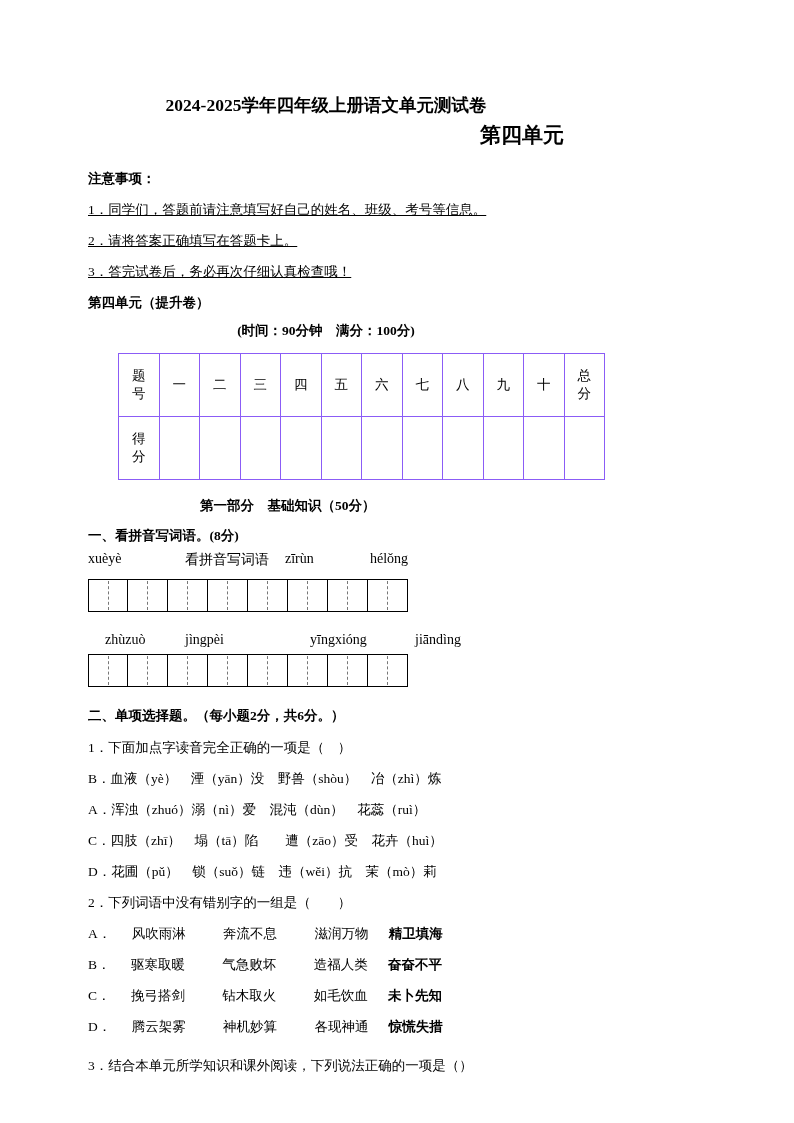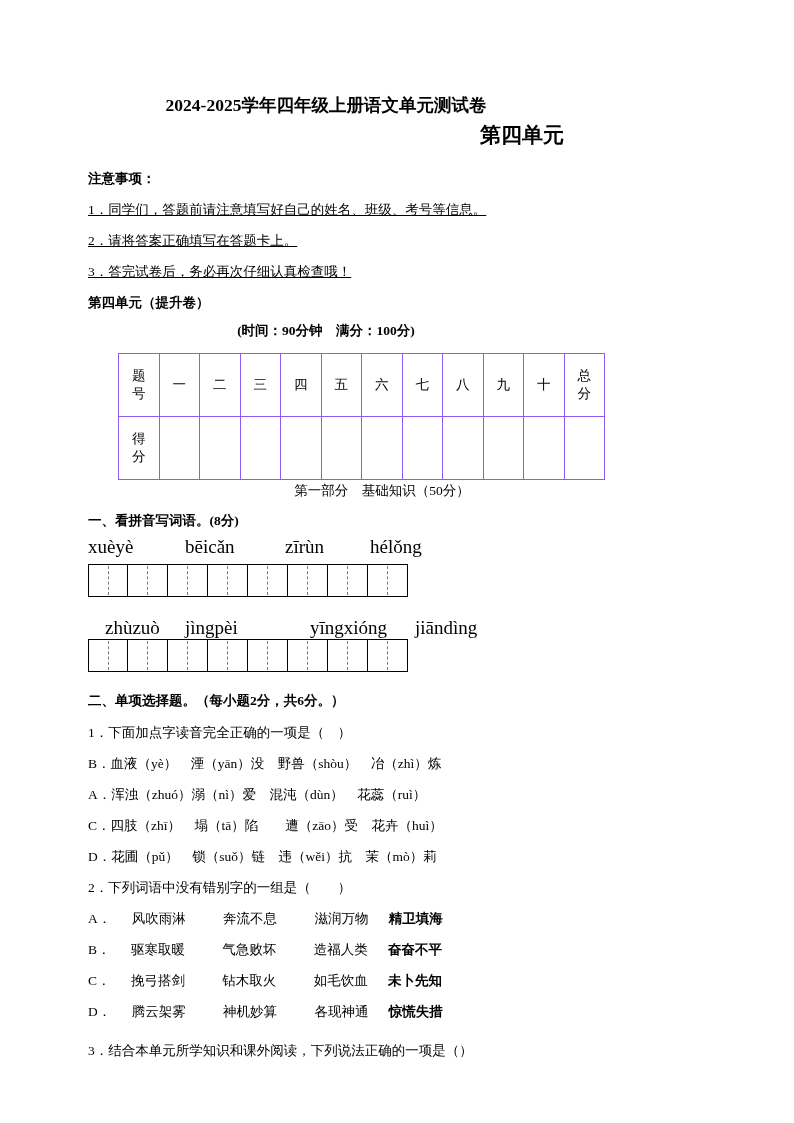--- a/index.html
+++ b/index.html
@@ -25,24 +25,24 @@
 
   table.score-table { border-collapse: collapse; margin: 13px 0 0 30px; table-layout: fixed; }
   table.score-table td {
     border: 1px solid #8b5cf6; height: 40px; 
     vertical-align: middle; font-size: 13.5px; padding: 13px;
   }
   table.score-table col.c-first { width: 54px; }
   table.score-table col.c-mid { width: 45px; }
   table.score-table col.c-last { width: 56px; }
 
-  .part-head { font-weight: normal; margin-top: 2px; padding-left: 112px; line-height: 18px; text-align: center; }
+  .part-head { font-weight: bold; margin-top: 17px; padding-left: 112px; line-height: 18px; }
   .q-head { font-weight: bold; margin-top: 12px; line-height: 18px; }
 
-  .pinyin-row { position: relative; height: 20px; margin-top: 6px; font-size: 19px; }
+  .pinyin-row { position: relative; height: 20px; margin-top: 6px; font-size: 14px; }
   .pinyin-row span { position: absolute; top: 0; white-space: nowrap; }
   .pr1 .p0 { left: 0; }   .pr1 .p1 { left: 97px; }  .pr1 .p2 { left: 197px; } .pr1 .p3 { left: 282px; }
   .pr2 .p0 { left: 17px; } .pr2 .p1 { left: 97px; text-align: center; }  .pr2 .p2 { left: 222px; } .pr2 .p3 { left: 327px; }
 
   .write-strip { display: flex; margin-top: 8px; width: fit-content; }
   .write-strip.second { margin-top: 2px; }
   .write-cell {
     width: 40px; height: 33px;
     border: 1px solid #000; border-left: none;
     position: relative; background: #fff;
@@ -126,21 +126,21 @@
     </tr>
   </tbody>
     </table>
 
   <div class="part-head">第一部分　基础知识（50分）</div>
 
   <div class="q-head">一、看拼音写词语。(8分)</div>
 
   <div class="pinyin-row pr1">
     <span class="p0">xuèyè</span>
-    <span class="p1">bēicǎn</span>
+    <span class="p1">看拼音写词语</span>
     <span class="p2">zīrùn</span>
     <span class="p3">hélǒng</span>
   </div>
 
   <div class="write-strip">
     <div class="write-cell"></div>
     <div class="write-cell"></div>
     <div class="write-cell"></div>
     <div class="write-cell"></div>
     <div class="write-cell"></div>

